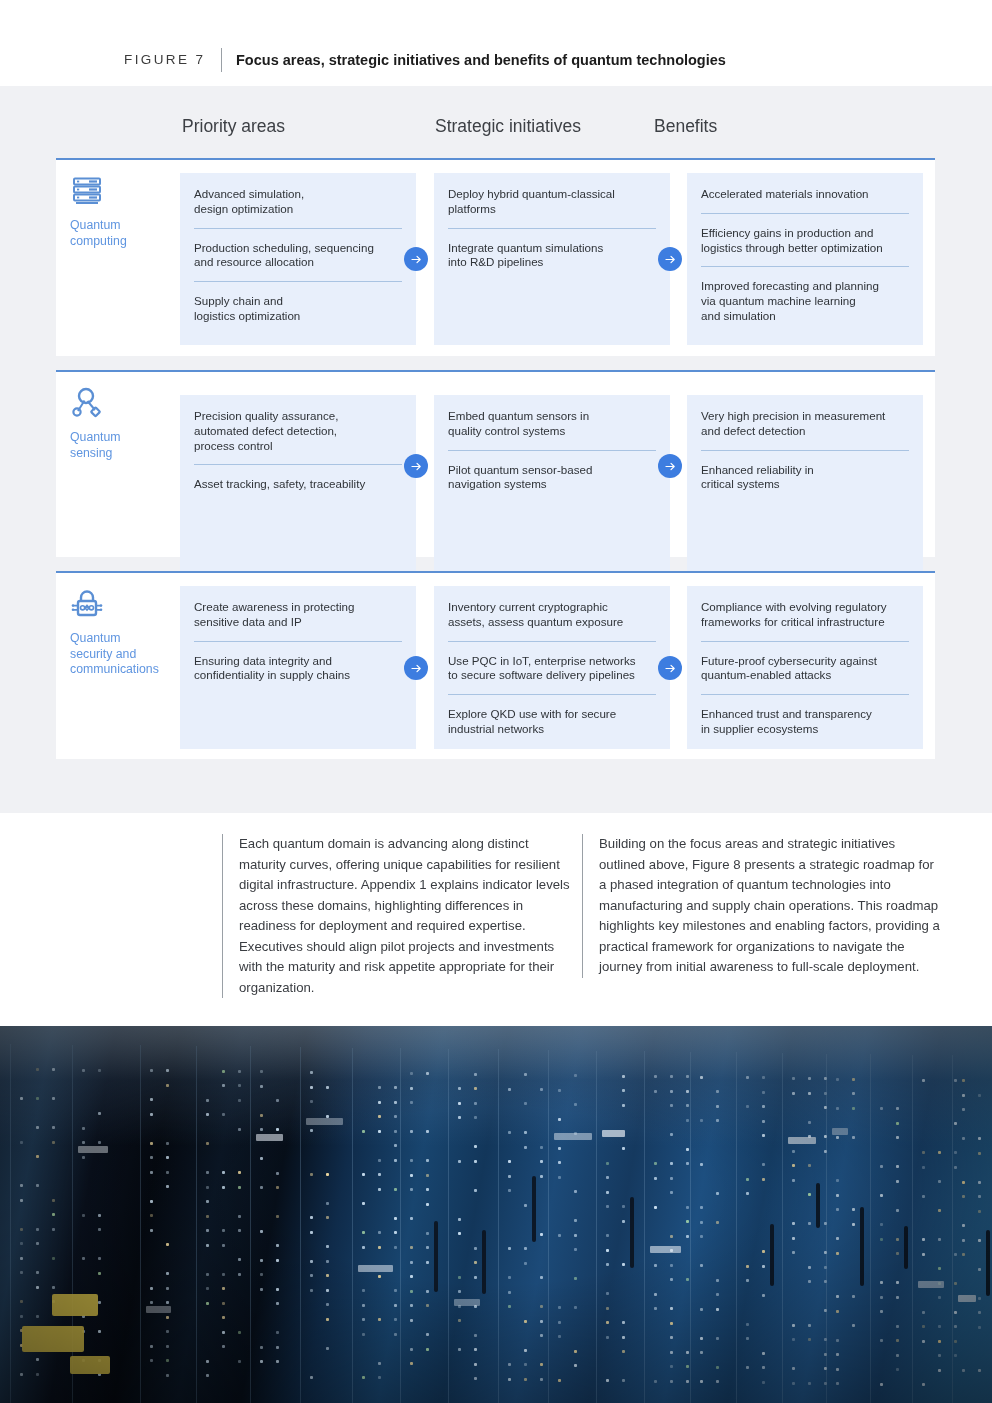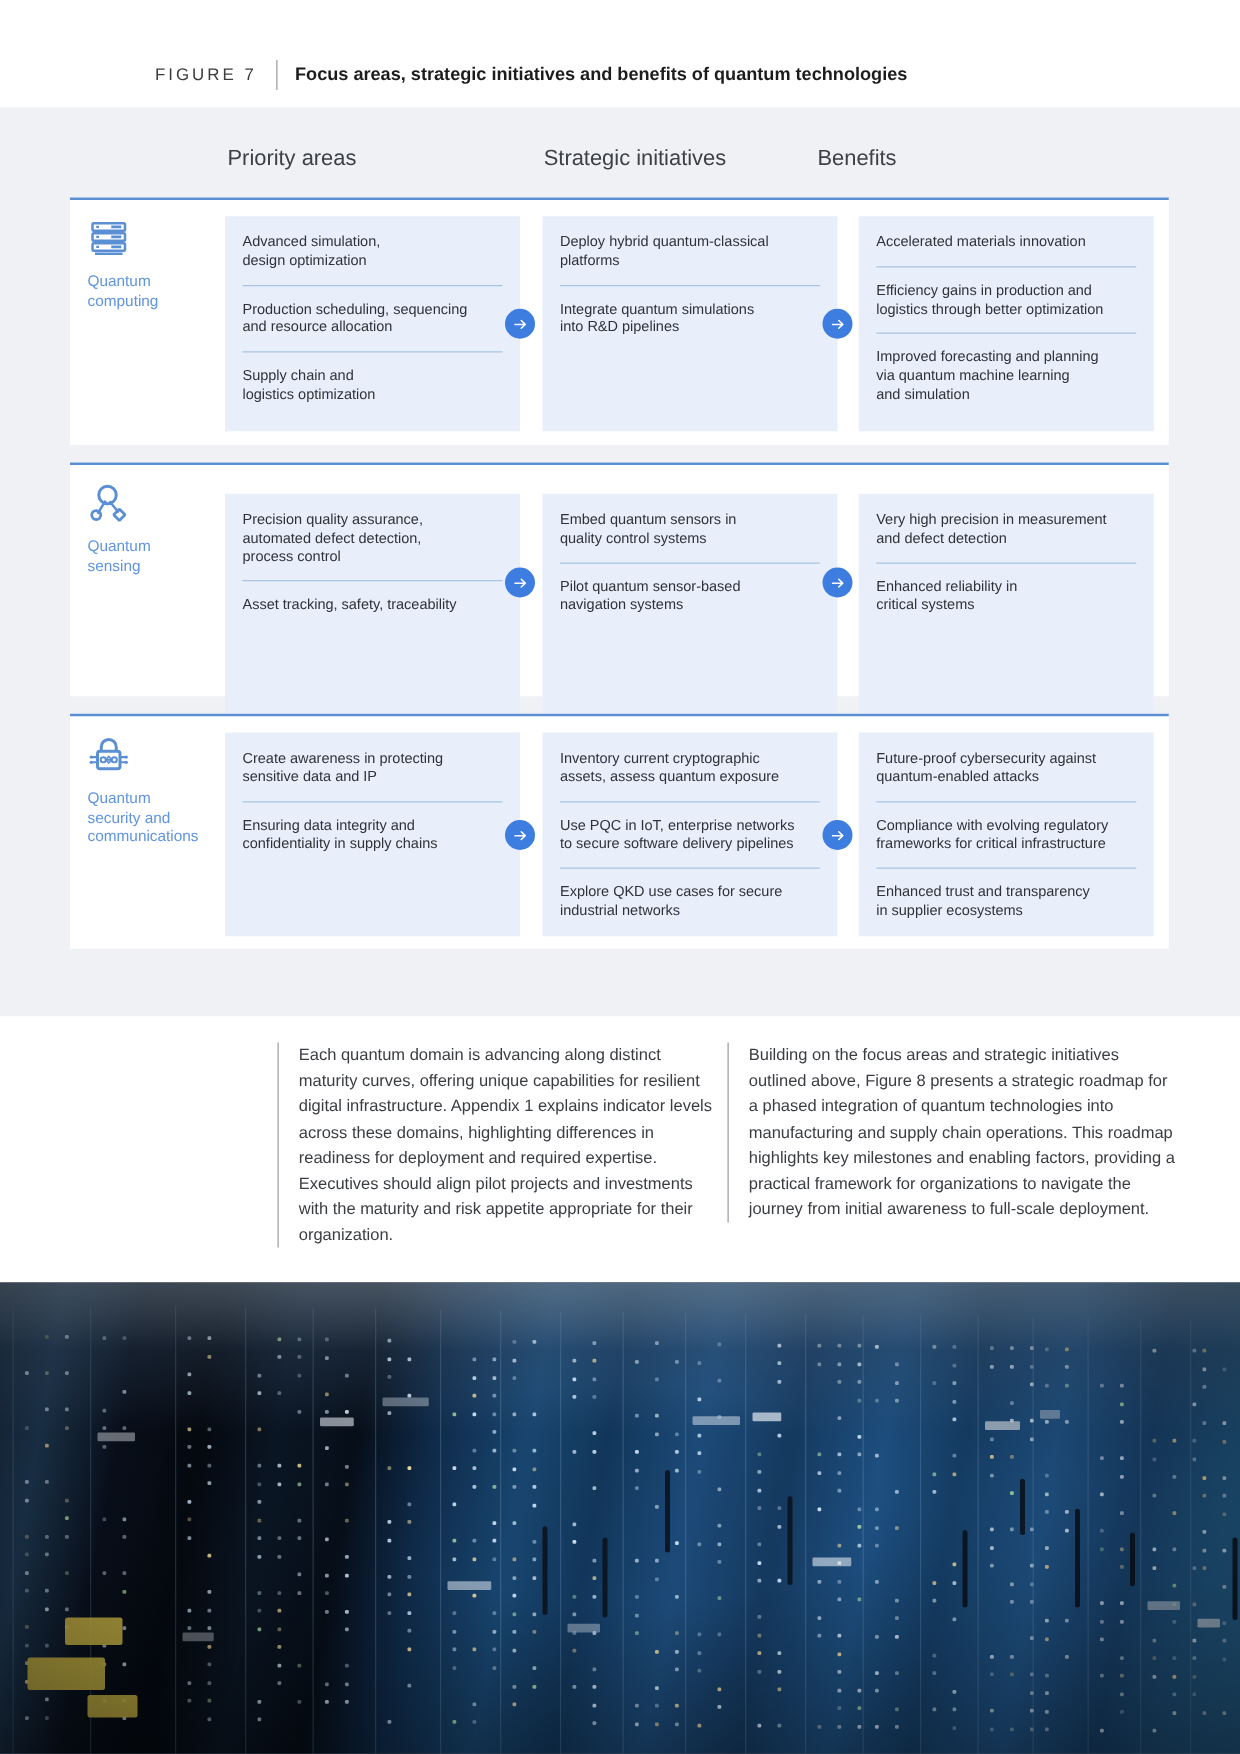--- a/index.html
+++ b/index.html
@@ -394,35 +394,35 @@
       <svg width="13" height="13" viewBox="0 0 13 13">
           <path d="M2 6.5 H10 M7 3.4 L10.2 6.5 L7 9.6" fill="none" stroke="#ffffff" stroke-width="1.2" stroke-linecap="round" stroke-linejoin="round"></path>
         </svg>
     </div>
 
     <div class="box b2">
       <div class="box-item">Inventory current cryptographic
 assets, assess quantum exposure</div>
       <div class="box-item">Use PQC in IoT, enterprise networks
 to secure software delivery pipelines</div>
-      <div class="box-item">Explore QKD use cases for secure
+      <div class="box-item">Explore QKD use with for secure
 industrial networks</div>
     </div>
 
     <div class="arrow-circle a2">
       <svg width="13" height="13" viewBox="0 0 13 13">
           <path d="M2 6.5 H10 M7 3.4 L10.2 6.5 L7 9.6" fill="none" stroke="#ffffff" stroke-width="1.2" stroke-linecap="round" stroke-linejoin="round"></path>
         </svg>
     </div>
 
     <div class="box b3">
+      <div class="box-item">Compliance with evolving regulatory
+frameworks for critical infrastructure</div>
       <div class="box-item">Future-proof cybersecurity against
 quantum-enabled attacks</div>
-      <div class="box-item">Compliance with evolving regulatory
-frameworks for critical infrastructure</div>
       <div class="box-item">Enhanced trust and transparency
 in supplier ecosystems</div>
     </div>
   </div>
 </div>
 
 <div class="body-text">
   <div class="para p1">Each quantum domain is advancing along distinct maturity curves, offering unique capabilities for resilient digital infrastructure. Appendix 1 explains indicator levels across these domains, highlighting differences in readiness for deployment and required expertise. Executives should align pilot projects and investments with the maturity and risk appetite appropriate for their organization.</div>
   <div class="para p2">Building on the focus areas and strategic initiatives outlined above, Figure 8 presents a strategic roadmap for a phased integration of quantum technologies into manufacturing and supply chain operations. This roadmap highlights key milestones and enabling factors, providing a practical framework for organizations to navigate the journey from initial awareness to full-scale deployment.</div>
 </div>

